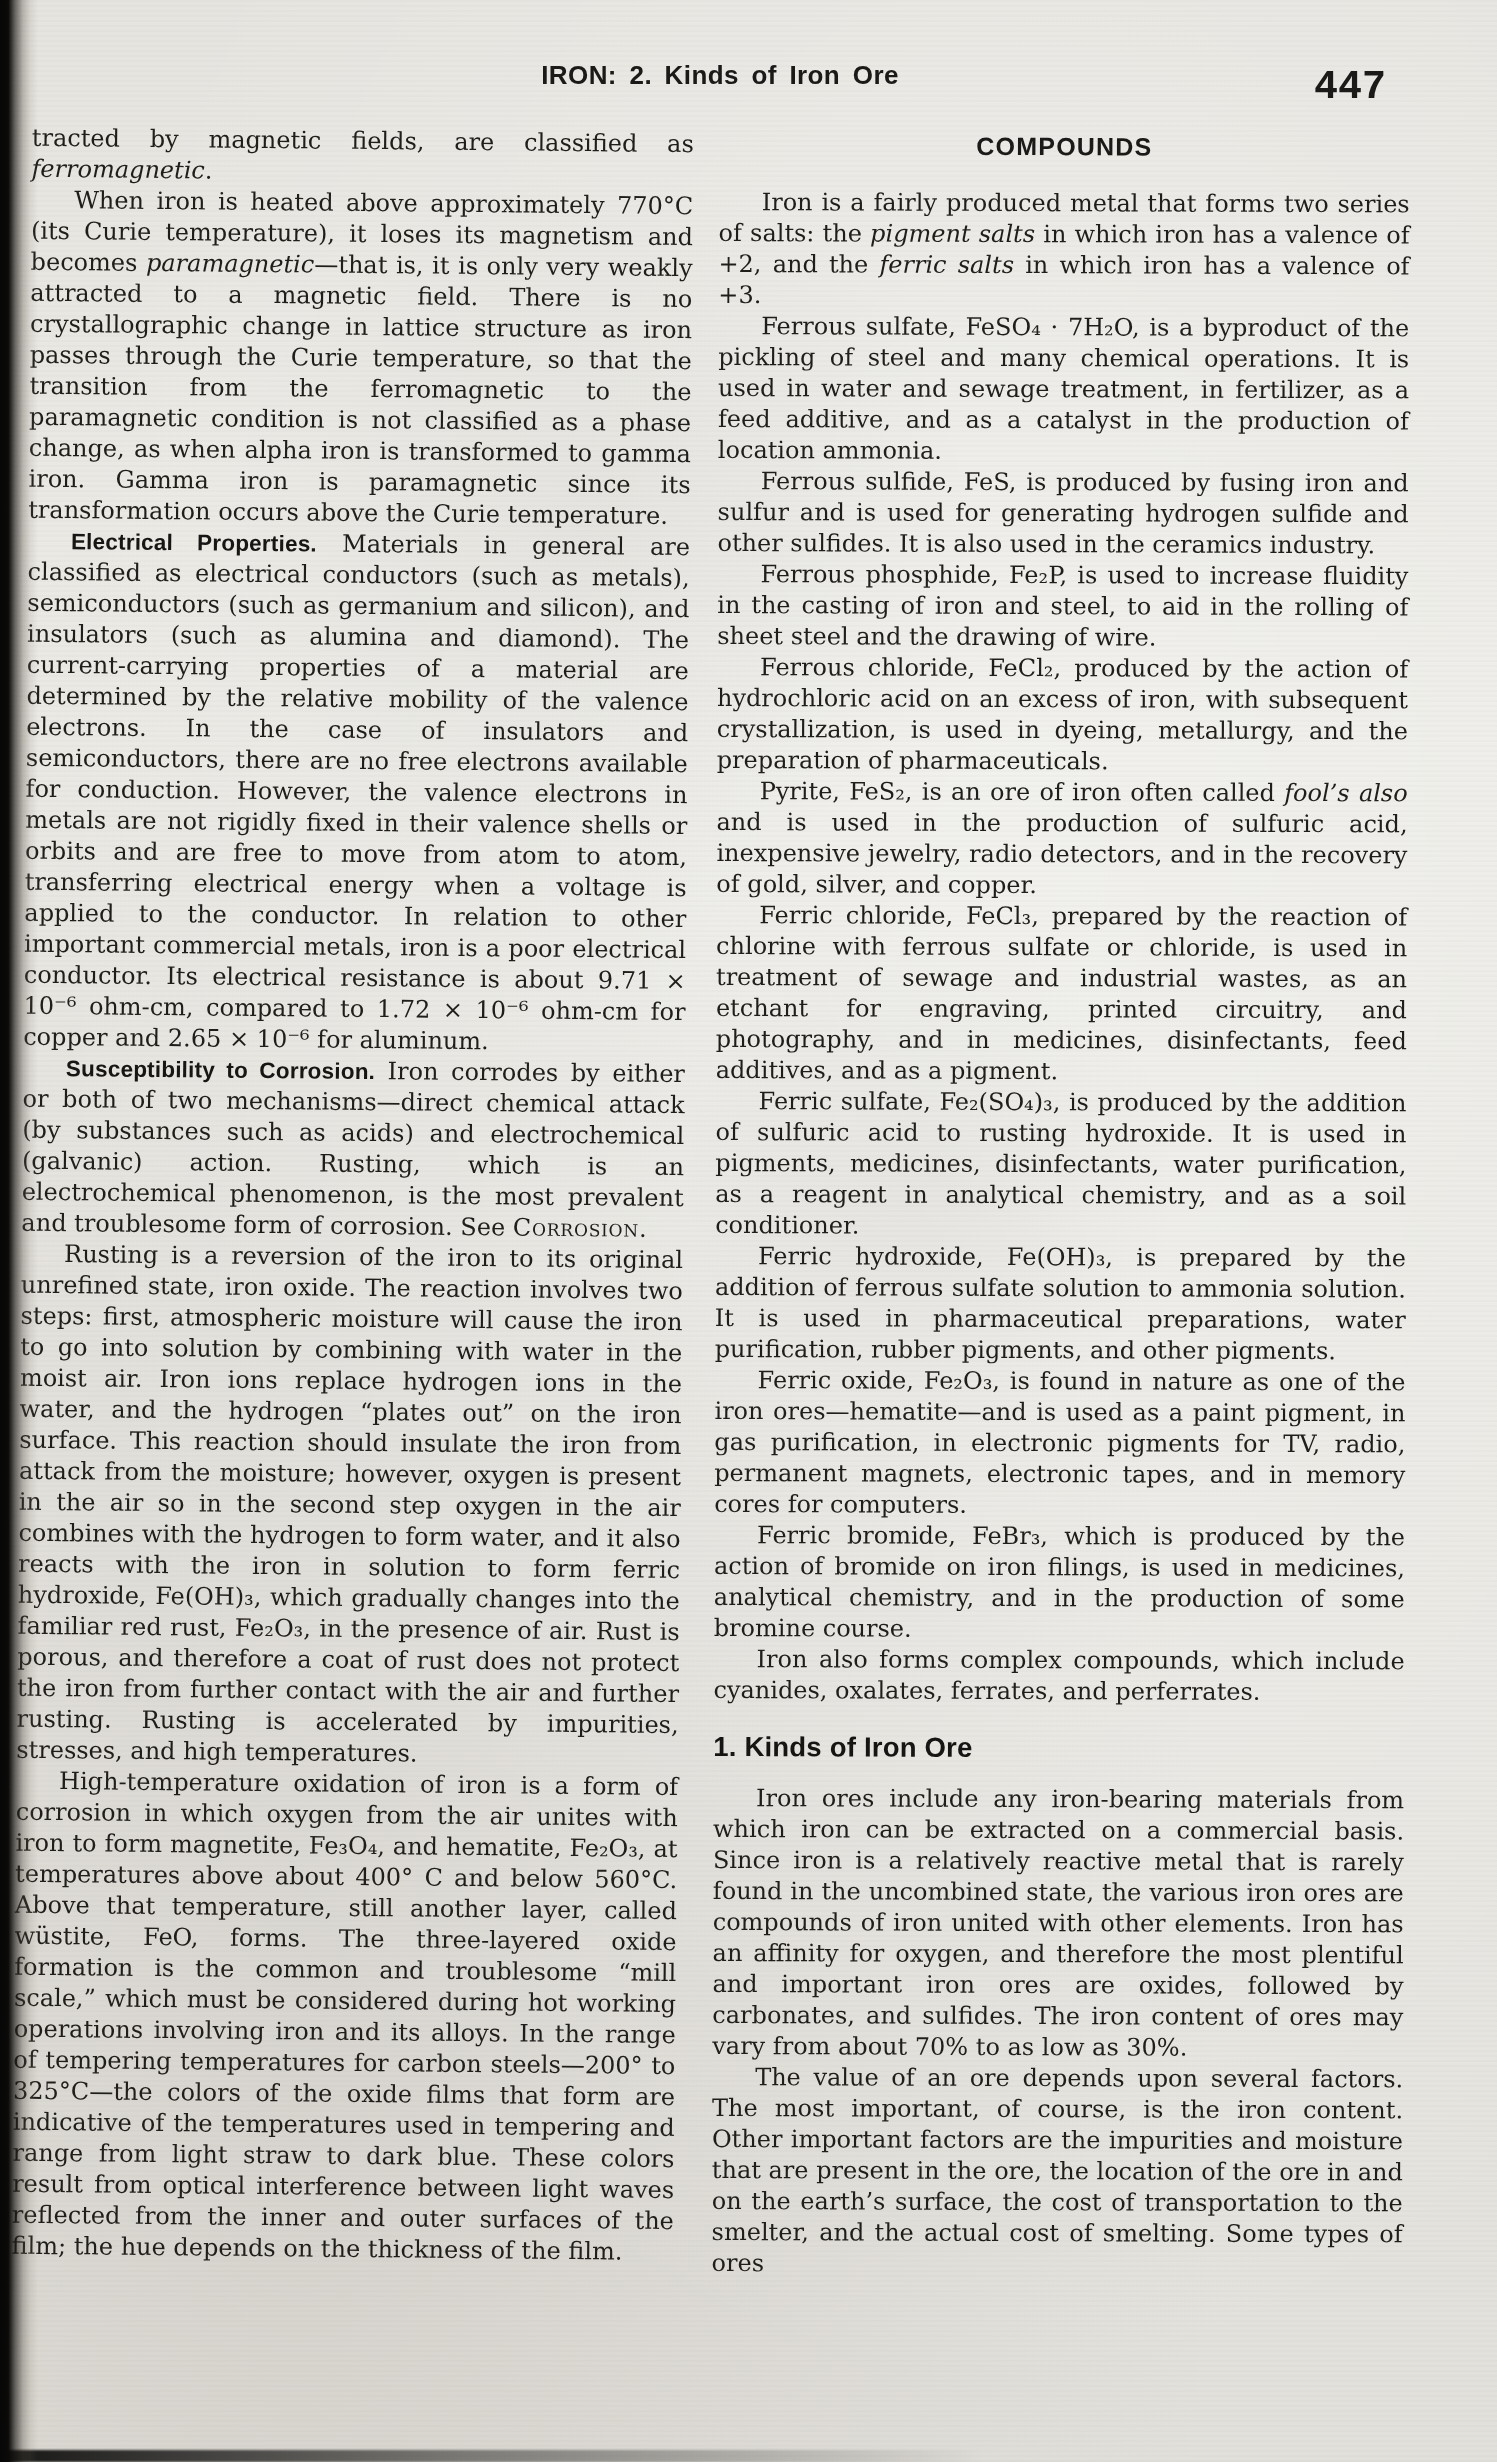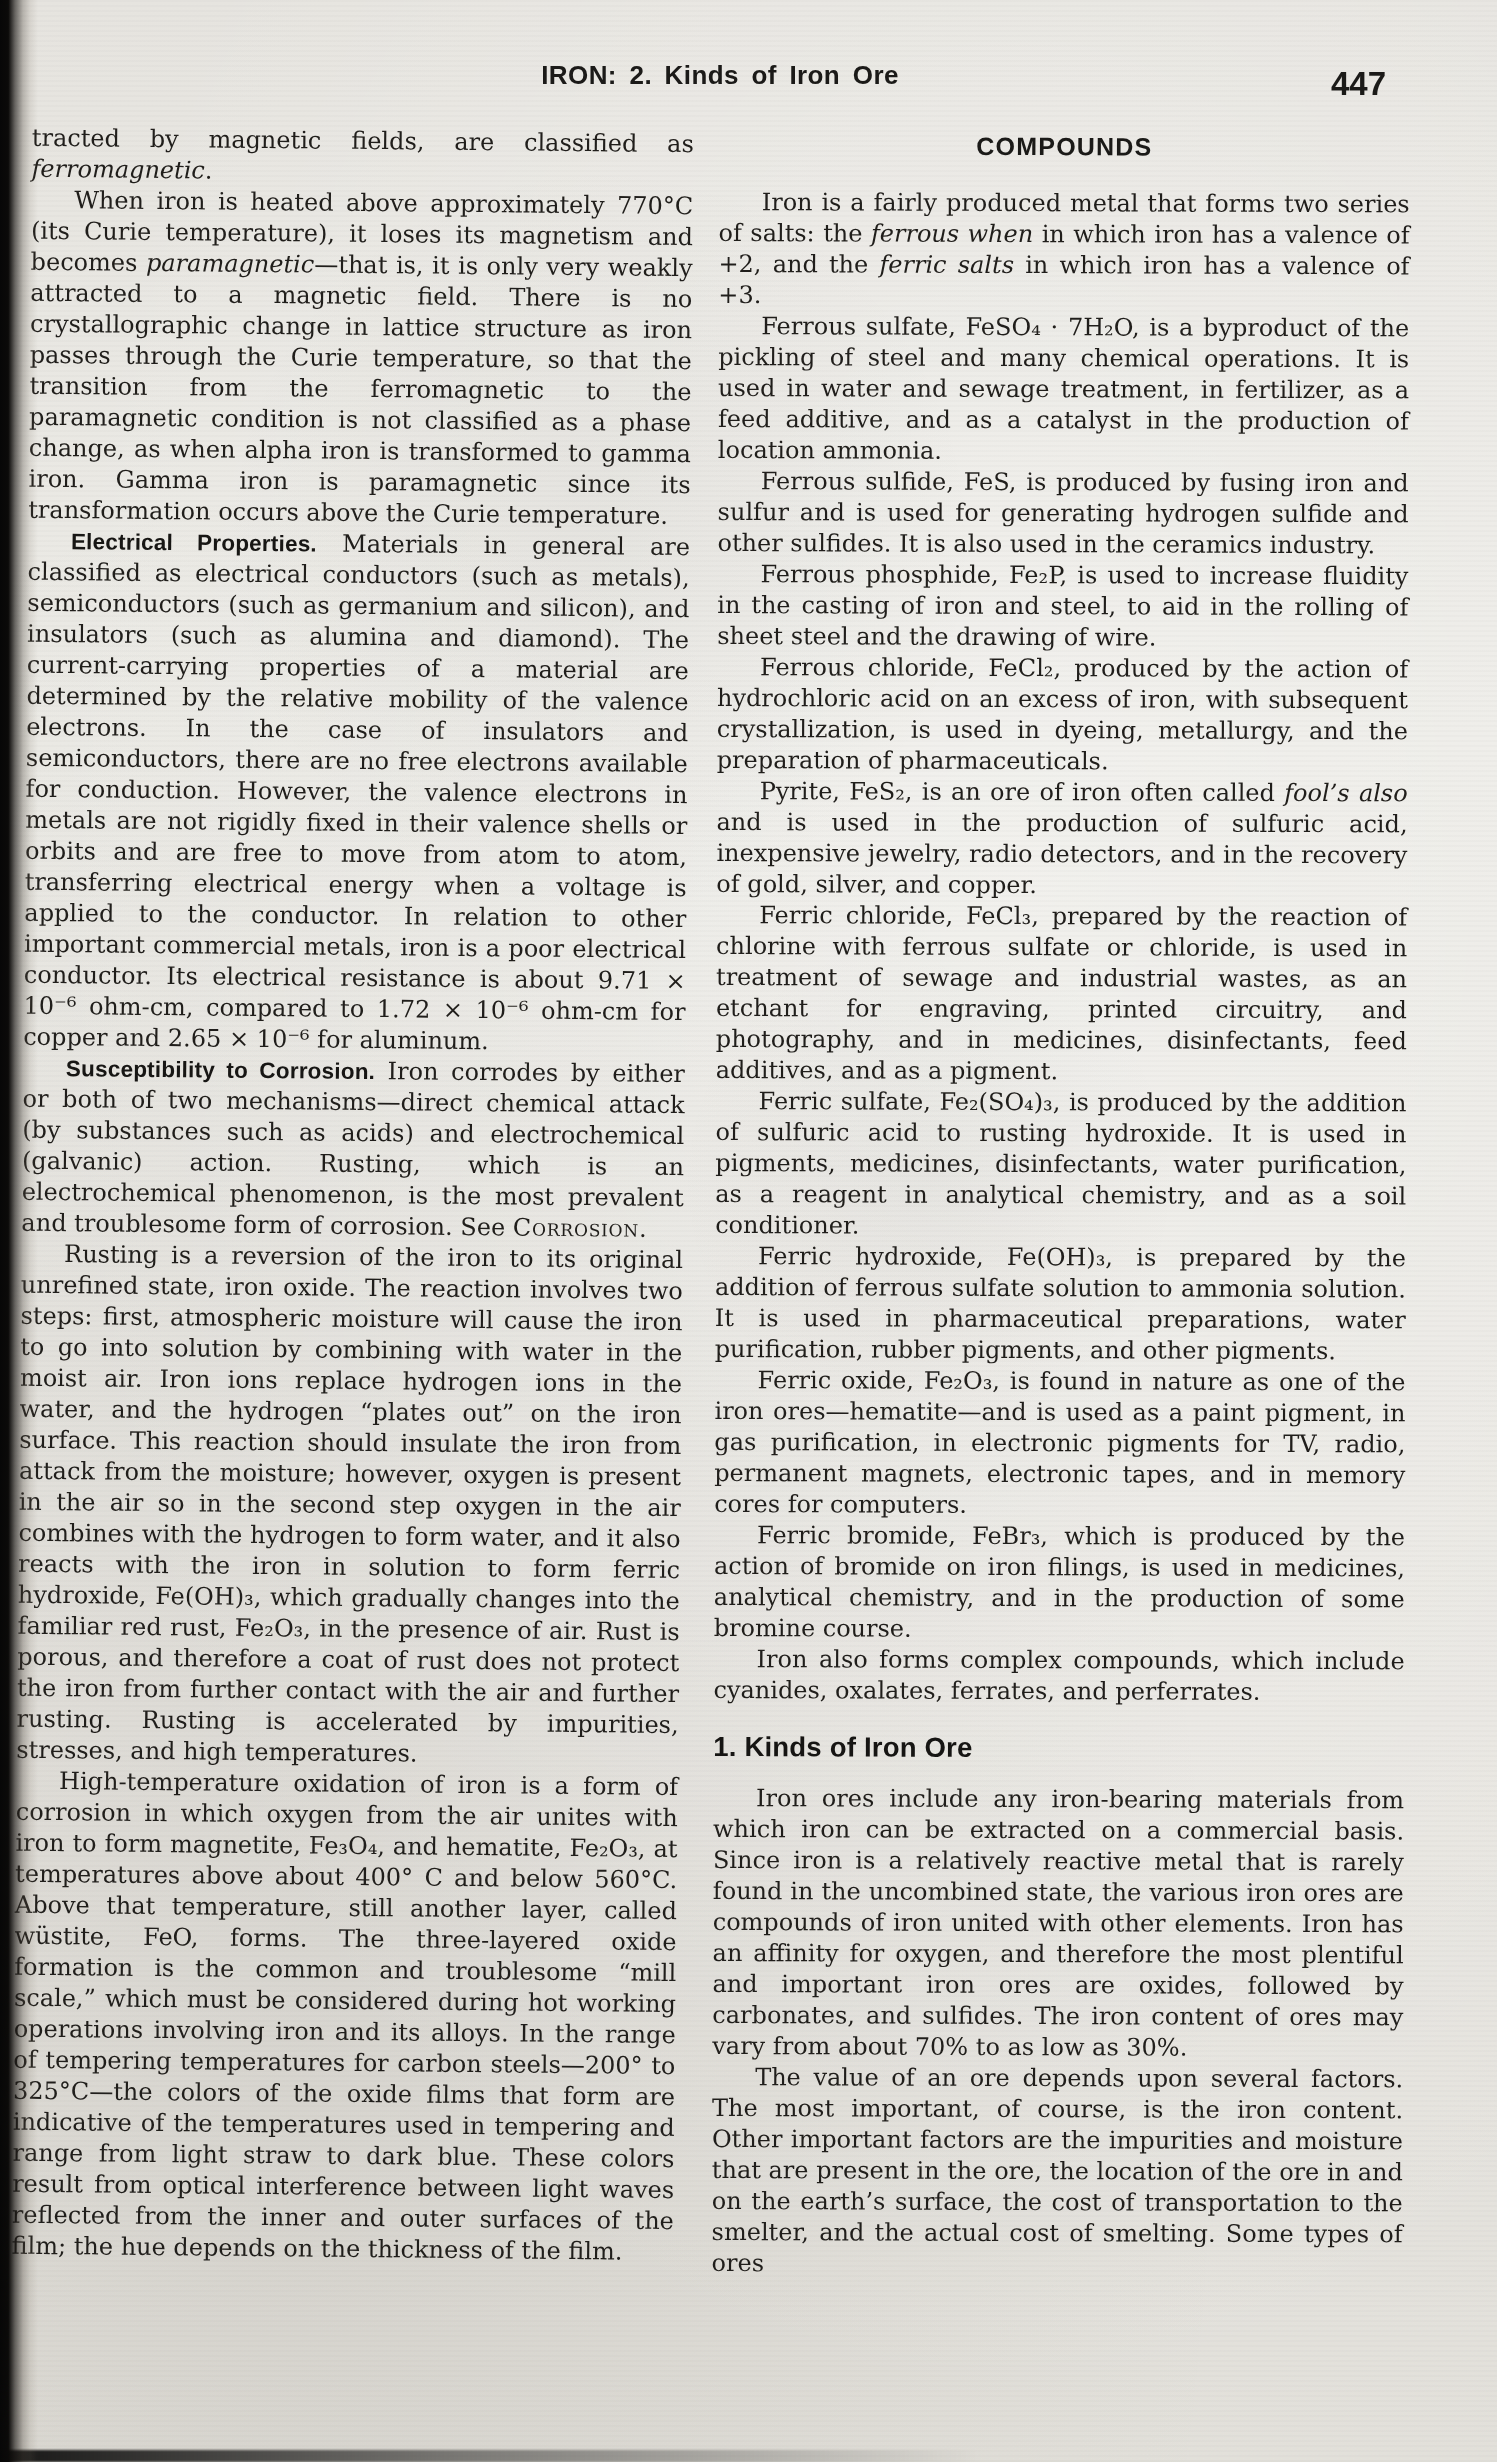--- a/index.html
+++ b/index.html
@@ -51,22 +51,22 @@
     text-align:center;
   }
   .running-title{
     display:inline-block;
     font-family:"Liberation Sans", sans-serif;
     font-weight:700;font-size:26px;letter-spacing:0.4px;word-spacing:5px;
     color:#1b1a18;
   }
   .page-number{
     position:absolute;top:65px;right:112px;z-index:1;
-    font-family:Liberation Sans, sans-serif;
-    font-weight:700;font-size:33px;color:#1b1a18;
+    font-family:Liberation Mono, monospace;
+    font-weight:700;font-size:40px;color:#1b1a18;
   }
   .columns{
     position:absolute;top:123px;left:0;right:0;bottom:0;z-index:1;
     display:flex;
     padding:0 89px 0 32px;
     gap:25px;
     overflow:hidden;
   }
   .col{flex:none;}
   .col-left{width:662px; transform:rotate(0.55deg); transform-origin:25px 0;}
@@ -115,21 +115,21 @@
     <section class="col col-left" id="col-left">
         <p class="body-para"><span>tracted by magnetic fields, are classified as </span><span class="run-i">ferromagnetic</span><span>.</span></p>
         <p class="body-para indent"><span>When iron is heated above approximately 770°C (its Curie temperature), it loses its magnetism and becomes </span><span class="run-i">paramagnetic</span><span>—that is, it is only very weakly attracted to a magnetic field. There is no crystallographic change in lattice structure as iron passes through the Curie temperature, so that the transition from the ferromagnetic to the paramagnetic condition is not classified as a phase change, as when alpha iron is transformed to gamma iron. Gamma iron is paramagnetic since its transformation occurs above the Curie temperature.</span></p>
         <p class="body-para indent"><span class="run-b">Electrical Properties.</span><span> Materials in general are classified as electrical conductors (such as metals), semiconductors (such as germanium and silicon), and insulators (such as alumina and diamond). The current-carrying properties of a material are determined by the relative mobility of the valence electrons. In the case of insulators and semiconductors, there are no free electrons available for conduction. However, the valence electrons in metals are not rigidly fixed in their valence shells or orbits and are free to move from atom to atom, transferring electrical energy when a voltage is applied to the conductor. In relation to other important commercial metals, iron is a poor electrical conductor. Its electrical resistance is about 9.71 × 10⁻⁶ ohm-cm, compared to 1.72 × 10⁻⁶ ohm-cm for copper and 2.65 × 10⁻⁶ for aluminum.</span></p>
         <p class="body-para indent"><span class="run-b">Susceptibility to Corrosion.</span><span> Iron corrodes by either or both of two mechanisms—direct chemical attack (by substances such as acids) and electrochemical (galvanic) action. Rusting, which is an electrochemical phenomenon, is the most prevalent and troublesome form of corrosion. See </span><span class="run-sc">Corrosion</span><span>.</span></p>
         <p class="body-para indent"><span>Rusting is a reversion of the iron to its original unrefined state, iron oxide. The reaction involves two steps: first, atmospheric moisture will cause the iron to go into solution by combining with water in the moist air. Iron ions replace hydrogen ions in the water, and the hydrogen “plates out” on the iron surface. This reaction should insulate the iron from attack from the moisture; however, oxygen is present in the air so in the second step oxygen in the air combines with the hydrogen to form water, and it also reacts with the iron in solution to form ferric hydroxide, Fe(OH)₃, which gradually changes into the familiar red rust, Fe₂O₃, in the presence of air. Rust is porous, and therefore a coat of rust does not protect the iron from further contact with the air and further rusting. Rusting is accelerated by impurities, stresses, and high temperatures.</span></p>
         <p class="body-para indent"><span>High-temperature oxidation of iron is a form of corrosion in which oxygen from the air unites with iron to form magnetite, Fe₃O₄, and hematite, Fe₂O₃, at temperatures above about 400° C and below 560°C. Above that temperature, still another layer, called wüstite, FeO, forms. The three-layered oxide formation is the common and troublesome “mill scale,” which must be considered during hot working operations involving iron and its alloys. In the range of tempering temperatures for carbon steels—200° to 325°C—the colors of the oxide films that form are indicative of the temperatures used in tempering and range from light straw to dark blue. These colors result from optical interference between light waves reflected from the inner and outer surfaces of the film; the hue depends on the thickness of the film.</span></p>
       </section>
     <section class="col col-right" id="col-right">
         <h2 class="center-heading"><span>COMPOUNDS</span></h2>
-        <p class="body-para indent"><span>Iron is a fairly produced metal that forms two series of salts: the </span><span class="run-i">ferrous when</span><span> in which iron has a valence of +2, and the </span><span class="run-i">ferric salts</span><span> in which iron has a valence of +3.</span></p>
+        <p class="body-para indent"><span>Iron is a fairly produced metal that forms two series of salts: the </span><span class="run-i">pigment salts</span><span> in which iron has a valence of +2, and the </span><span class="run-i">ferric salts</span><span> in which iron has a valence of +3.</span></p>
         <p class="body-para indent"><span>Ferrous sulfate, FeSO₄ · 7H₂O, is a byproduct of the pickling of steel and many chemical operations. It is used in water and sewage treatment, in fertilizer, as a feed additive, and as a catalyst in the production of location ammonia.</span></p>
         <p class="body-para indent"><span>Ferrous sulfide, FeS, is produced by fusing iron and sulfur and is used for generating hydrogen sulfide and other sulfides. It is also used in the ceramics industry.</span></p>
         <p class="body-para indent"><span>Ferrous phosphide, Fe₂P, is used to increase fluidity in the casting of iron and steel, to aid in the rolling of sheet steel and the drawing of wire.</span></p>
         <p class="body-para indent"><span>Ferrous chloride, FeCl₂, produced by the action of hydrochloric acid on an excess of iron, with subsequent crystallization, is used in dyeing, metallurgy, and the preparation of pharmaceuticals.</span></p>
         <p class="body-para indent"><span>Pyrite, FeS₂, is an ore of iron often called </span><span class="run-i">fool’s also</span><span> and is used in the production of sulfuric acid, inexpensive jewelry, radio detectors, and in the recovery of gold, silver, and copper.</span></p>
         <p class="body-para indent"><span>Ferric chloride, FeCl₃, prepared by the reaction of chlorine with ferrous sulfate or chloride, is used in treatment of sewage and industrial wastes, as an etchant for engraving, printed circuitry, and photography, and in medicines, disinfectants, feed additives, and as a pigment.</span></p>
         <p class="body-para indent"><span>Ferric sulfate, Fe₂(SO₄)₃, is produced by the addition of sulfuric acid to rusting hydroxide. It is used in pigments, medicines, disinfectants, water purification, as a reagent in analytical chemistry, and as a soil conditioner.</span></p>
         <p class="body-para indent"><span>Ferric hydroxide, Fe(OH)₃, is prepared by the addition of ferrous sulfate solution to ammonia solution. It is used in pharmaceutical preparations, water purification, rubber pigments, and other pigments.</span></p>
         <p class="body-para indent"><span>Ferric oxide, Fe₂O₃, is found in nature as one of the iron ores—hematite—and is used as a paint pigment, in gas purification, in electronic pigments for TV, radio, permanent magnets, electronic tapes, and in memory cores for computers.</span></p>
         <p class="body-para indent"><span>Ferric bromide, FeBr₃, which is produced by the action of bromide on iron filings, is used in medicines, analytical chemistry, and in the production of some bromine course.</span></p>

